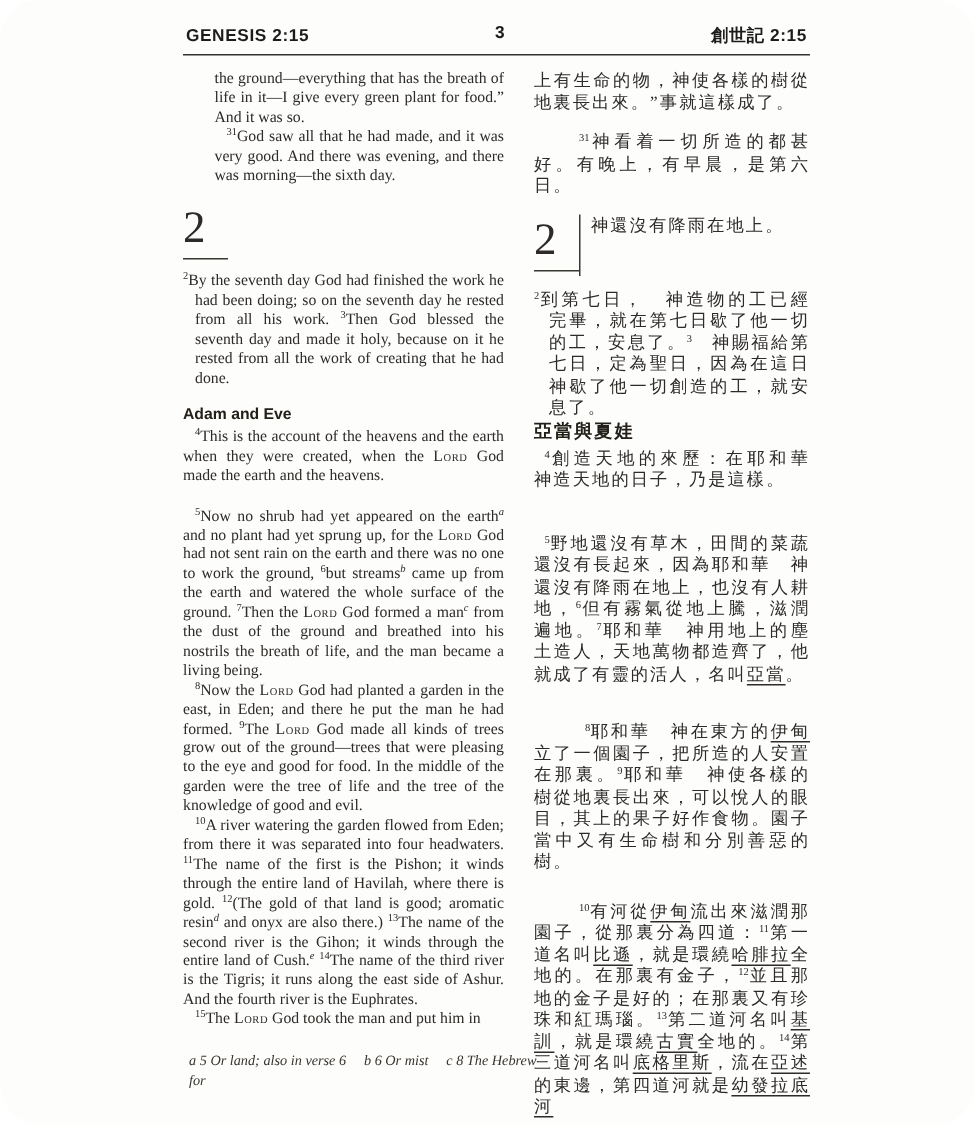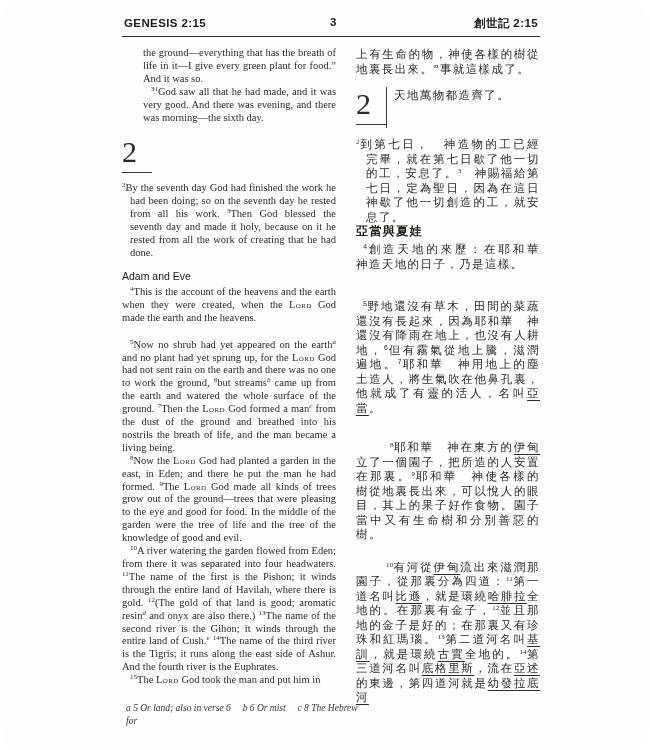--- a/index.html
+++ b/index.html
@@ -33,32 +33,32 @@
   .col-en { width:214px; font-size:10.5px; line-height:12.9px; text-align:justify; }
   .col-zh { width:184px; font-size:11.5px; line-height:14.5px; text-align:justify;
             letter-spacing:1.4px; word-break:break-all; }
   p { margin:0; }
   
   .quote-block { margin-left:21px; }
   .ind  { text-indent:8px; }
   .hang { padding-left:8px; text-indent:-8px; }
   .g14  { margin-top:14px; }
   
-  .zind1 { text-indent:7px;font-family:Liberation Mono, monospace; }
+  .zind1 { text-indent:7px; }
   .zind2 { text-indent:30px; }
   .zind3 { text-indent:34px; }
   .zhang { padding-left:10px; text-indent:-10px; }
   .g12 { margin-top:12px; }
   .g18 { margin-top:18px; }
   .g24 { margin-top:24px; }
   .g28 { margin-top:28px; }
   
   .sect-head-en {
     font-family:"Liberation Sans","DejaVu Sans",sans-serif;
-    font-weight:normal; font-size:10.5px; line-height:13px;
+    font-weight:bold; font-size:10.5px; line-height:13px;
     margin:10px 0 3px 0; text-align:left; color:#232019;
   }
   .sect-head-zh {
     font-weight:bold; font-size:12px; line-height:15px;
     margin:0 0 4px 0; text-align:left; color:#232019;
   }
   
   .chapter { display:flex; margin:11px 0 9px 0; text-align:left; }
   .chapter-num {
     width:30px; height:37px; flex:0 0 30px;
@@ -117,33 +117,34 @@
         <p class="ind"><sup class="vn">8</sup><span>Now the </span><span class="sc">Lord</span><span> God had planted a garden in the east, in Eden; and there he put the man he had formed. </span><sup class="vn">9</sup><span>The </span><span class="sc">Lord</span><span> God made all kinds of trees grow out of the ground—trees that were pleasing to the eye and good for food. In the middle of the garden were the tree of life and the tree of the knowledge of good and evil.</span></p>
 
         <p class="ind"><sup class="vn">10</sup><span>A river watering the garden flowed from Eden; from there it was separated into four headwaters. </span><sup class="vn">11</sup><span>The name of the first is the Pishon; it winds through the entire land of Havilah, where there is gold. </span><sup class="vn">12</sup><span>(The gold of that land is good; aromatic resin</span><sup class="fn">d</sup><span> and onyx are also there.) </span><sup class="vn">13</sup><span>The name of the second river is the Gihon; it winds through the entire land of Cush.</span><sup class="fn">e</sup><span> </span><sup class="vn">14</sup><span>The name of the third river is the Tigris; it runs along the east side of Ashur. And the fourth river is the Euphrates.</span></p>
 
         <p class="ind"><sup class="vn">15</sup><span>The </span><span class="sc">Lord</span><span> God took the man and put him in</span></p>
       </div>
 
       <div class="col-zh" lang="zh-Hant">
         <p><span>上有生命的物，神使各樣的樹從地裏長出來。”事就這樣成了。</span></p>
 
+        <p class="zind2 g12"><sup class="vn">31</sup><span>神看着一切所造的都甚好。有晚上，有早晨，是第六日。</span></p>
 
         <div class="chapter">
           <div class="chapter-num">2</div>
-          <div class="chapter-text"><span>天地萬物都造齊了。</span></div>
+          <div class="chapter-text"><span>神還沒有降雨在地上。</span></div>
         </div>
 
         <p class="zhang"><sup class="vn">2</sup><span>到第七日，　神造物的工已經完畢，就在第七日歇了他一切的工，安息了。</span><sup class="vn">3</sup><span>　神賜福給第七日，定為聖日，因為在這日　神歇了他一切創造的工，就安息了。</span></p>
 
         <div class="sect-head-zh">亞當與夏娃</div>
 
         <p class="zind1"><sup class="vn">4</sup><span>創造天地的來歷：在耶和華　神造天地的日子，乃是這樣。</span></p>
 
-        <p class="zind1 g28"><sup class="vn">5</sup><span>野地還沒有草木，田間的菜蔬還沒有長起來，因為耶和華　神還沒有降雨在地上，也沒有人耕地，</span><sup class="vn">6</sup><span>但有霧氣從地上騰，滋潤遍地。</span><sup class="vn">7</sup><span>耶和華　神用地上的塵土造人，將生氣吹在他鼻孔裏，他就成了有靈的活人，名叫</span><span class="pn">亞當</span><span>。</span></p>
+        <p class="zind1 g28"><sup class="vn">5</sup><span>野地還沒有草木，田間的菜蔬還沒有長起來，因為耶和華　神還沒有降雨在地上，也沒有人耕地，</span><sup class="vn">6</sup><span>但有霧氣從地上騰，滋潤遍地。</span><sup class="vn">7</sup><span>耶和華　神用地上的塵土造人，天地萬物都造齊了，他就成了有靈的活人，名叫</span><span class="pn">亞當</span><span>。</span></p>
 
         <p class="zind3 g24"><sup class="vn">8</sup><span>耶和華　神在東方的</span><span class="pn">伊甸</span><span>立了一個園子，把所造的人安置在那裏。</span><sup class="vn">9</sup><span>耶和華　神使各樣的樹從地裏長出來，可以悅人的眼目，其上的果子好作食物。園子當中又有生命樹和分別善惡的樹。</span></p>
 
         <p class="zind2 g18"><sup class="vn">10</sup><span>有河從</span><span class="pn">伊甸</span><span>流出來滋潤那園子，從那裏分為四道：</span><sup class="vn">11</sup><span>第一道名叫</span><span class="pn">比遜</span><span>，就是環繞</span><span class="pn">哈腓拉</span><span>全地的。在那裏有金子，</span><sup class="vn">12</sup><span>並且那地的金子是好的；在那裏又有珍珠和紅瑪瑙。</span><sup class="vn">13</sup><span>第二道河名叫</span><span class="pn">基訓</span><span>，就是環繞</span><span class="pn">古實</span><span>全地的。</span><sup class="vn">14</sup><span>第三道河名叫</span><span class="pn">底格里斯</span><span>，流在</span><span class="pn">亞述</span><span>的東邊，第四道河就是</span><span class="pn">幼發拉底河</span></p>
 
       </div>
 
     </div>
   </div>
 

